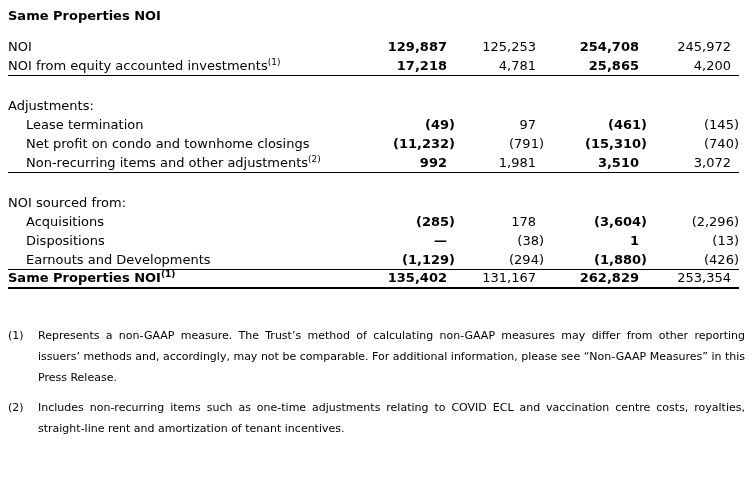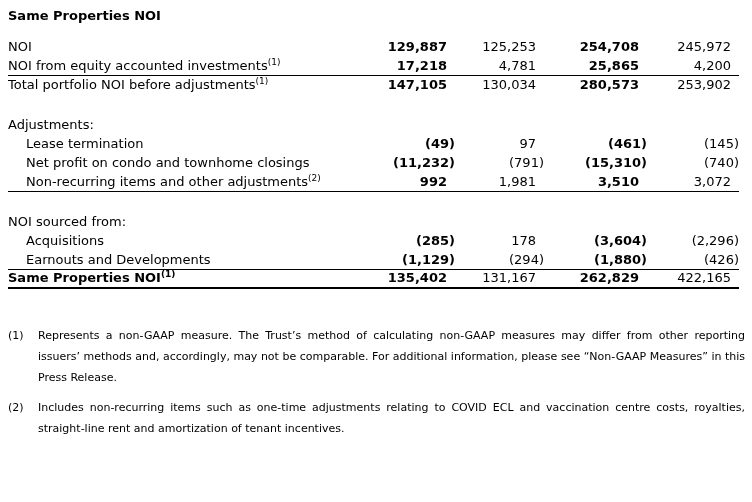--- a/index.html
+++ b/index.html
@@ -94,27 +94,20 @@
           <td class="num b"><span>254,708</span></td>
           <td class="num"><span>245,972</span></td>
         </tr>
         <tr class="rule-thin">
           <td class="lbl">NOI from equity accounted investments<sup>(1)</sup></td>
           <td class="num b"><span>17,218</span></td>
           <td class="num"><span>4,781</span></td>
           <td class="num b"><span>25,865</span></td>
           <td class="num"><span>4,200</span></td>
         </tr>
-        <tr>
-          <td class="lbl">Total portfolio NOI before adjustments<sup>(1)</sup></td>
-          <td class="num b"><span>147,105</span></td>
-          <td class="num"><span>130,034</span></td>
-          <td class="num b"><span>280,573</span></td>
-          <td class="num"><span>253,902</span></td>
-        </tr>
         <tr class="spacer">
           <td colspan="5"></td>
         </tr>
         <tr>
           <td class="lbl">Adjustments:</td>
           <td class="num b"><span></span></td>
           <td class="num"><span></span></td>
           <td class="num b"><span></span></td>
           <td class="num"><span></span></td>
         </tr>
@@ -149,33 +142,40 @@
           <td class="num b"><span></span></td>
           <td class="num"><span></span></td>
         </tr>
         <tr>
           <td class="lbl ind">Acquisitions</td>
           <td class="num b"><span class="hang">(285)</span></td>
           <td class="num"><span>178</span></td>
           <td class="num b"><span class="hang">(3,604)</span></td>
           <td class="num"><span class="hang">(2,296)</span></td>
         </tr>
+        <tr>
+          <td class="lbl ind">Dispositions</td>
+          <td class="num b"><span>—</span></td>
+          <td class="num"><span class="hang">(38)</span></td>
+          <td class="num b"><span>1</span></td>
+          <td class="num"><span class="hang">(13)</span></td>
+        </tr>
         <tr class="rule-thin">
           <td class="lbl ind">Earnouts and Developments</td>
           <td class="num b"><span class="hang">(1,129)</span></td>
           <td class="num"><span class="hang">(294)</span></td>
           <td class="num b"><span class="hang">(1,880)</span></td>
           <td class="num"><span class="hang">(426)</span></td>
         </tr>
         <tr class="rule-thick">
           <td class="lbl b">Same Properties NOI<sup>(1)</sup></td>
           <td class="num b"><span>135,402</span></td>
           <td class="num"><span>131,167</span></td>
           <td class="num b"><span>262,829</span></td>
-          <td class="num"><span>422,165</span></td>
+          <td class="num"><span>253,354</span></td>
         </tr>
       </tbody>
   </table>
 
   <div class="footnotes" id="footnotes">
       <div class="footnote">
         <div class="fn-marker">(1)</div>
         <div class="fn-text">Represents a non-GAAP measure. The Trust’s method of calculating non-GAAP measures may differ from other reporting issuers’ methods and, accordingly, may not be comparable. For additional information, please see “Non-GAAP Measures” in this Press Release.</div>
       </div>
       <div class="footnote">

